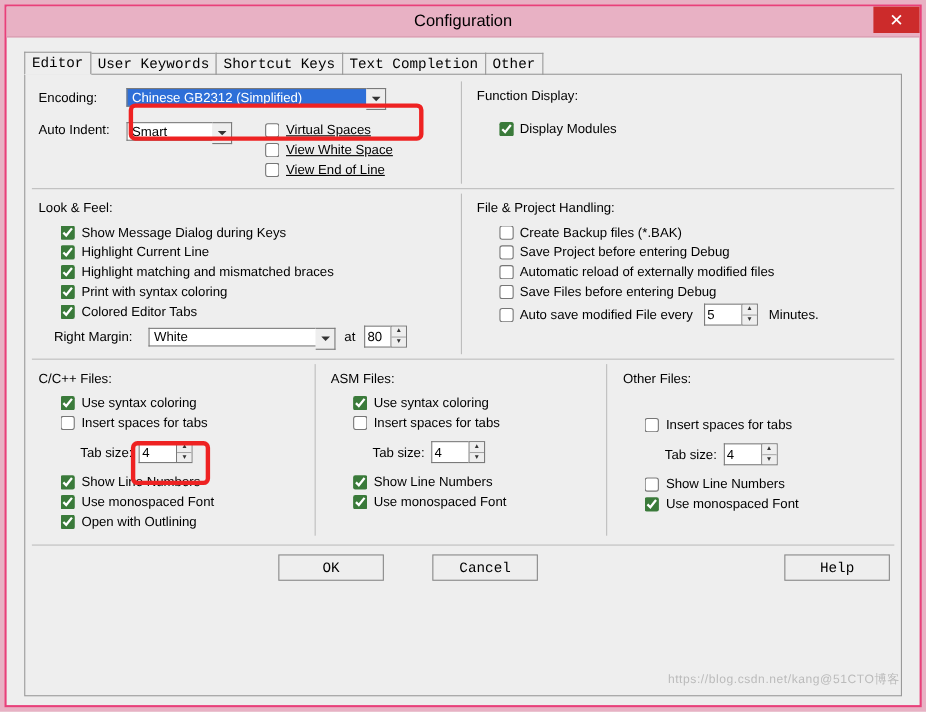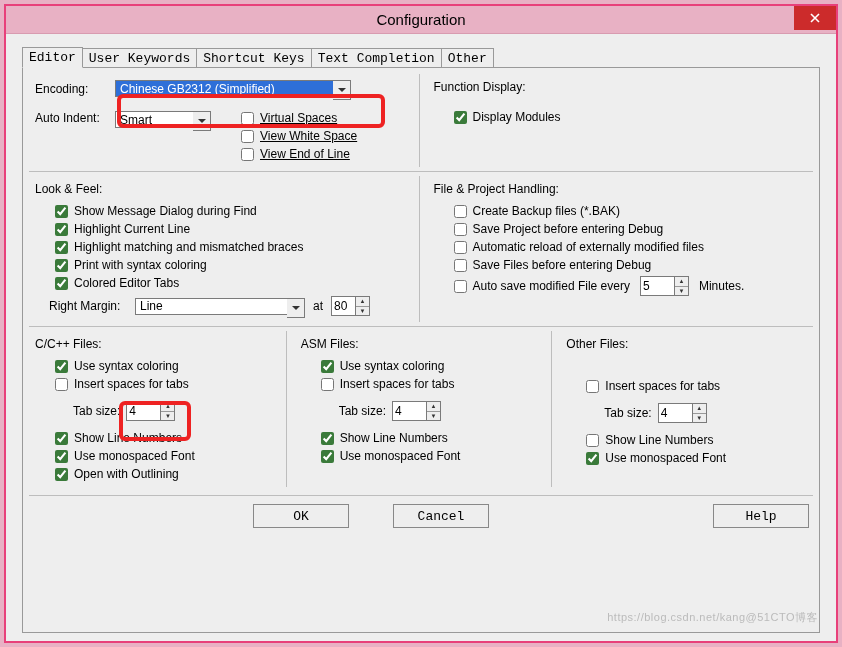--- a/index.html
+++ b/index.html
@@ -280,42 +280,42 @@
         </div>
       </div>
 
       <div class="sep-h"></div>
 
       <div class="row">
         <div class="col" style="flex:1; padding:4px 8px 4px 4px;">
           <div class="section-label">Look &amp; Feel:</div>
           <div class="check-row">
               <input type="checkbox" checked="" style="">
-              <span>Show Message Dialog during Find</span>
+              <span>Show Message Dialog during Keys</span>
             </div>
           <div class="check-row">
               <input type="checkbox" checked="" style="">
               <span>Highlight Current Line</span>
             </div>
           <div class="check-row">
               <input type="checkbox" checked="" style="">
               <span>Highlight matching and mismatched braces</span>
             </div>
           <div class="check-row">
               <input type="checkbox" checked="" style="">
               <span>Print with syntax coloring</span>
             </div>
           <div class="check-row">
               <input type="checkbox" checked="" style="">
               <span>Colored Editor Tabs</span>
             </div>
           <div class="form-row" style="margin-top:2px;">
             <label style="width:96px; padding-left:14px;">Right Margin:</label>
             <div class="combo" style="width:170px;">
-              <div class="combo-text" style="flex:1;">Line</div>
+              <div class="combo-text" style="flex:1;">White</div>
               <div class="dropdown-arrow">
                 <svg viewBox="0 0 8 8">
                     <path d="M0 2 L4 6 L8 2 Z" fill="#333"></path>
                   </svg>
               </div>
             </div>
             <label style="margin:0 8px;">at</label>
             <div class="spinner">
               <input type="text" class="w44" value="80" style="">
               <div class="spin-btns">

